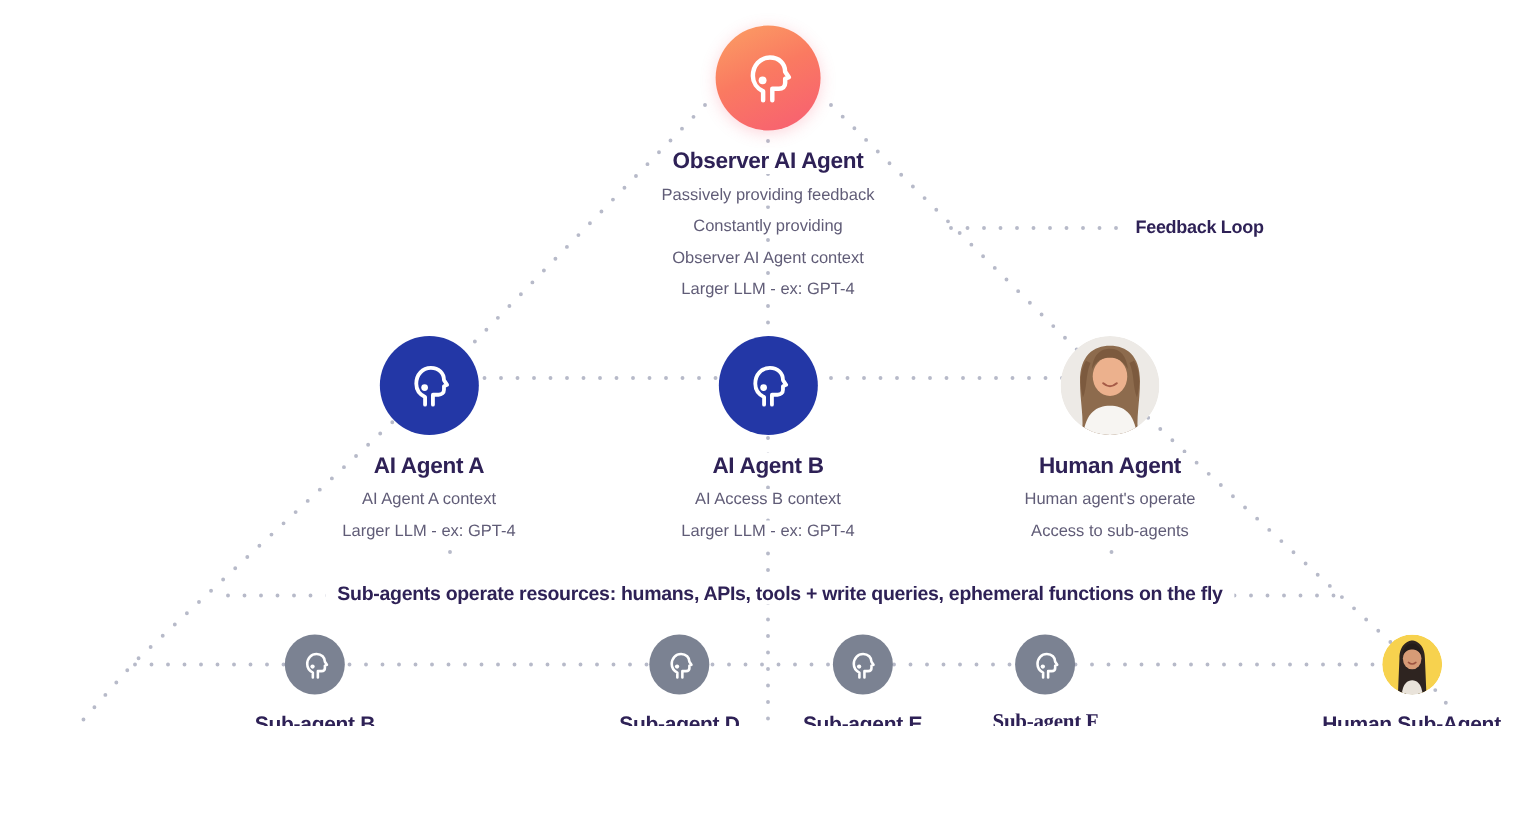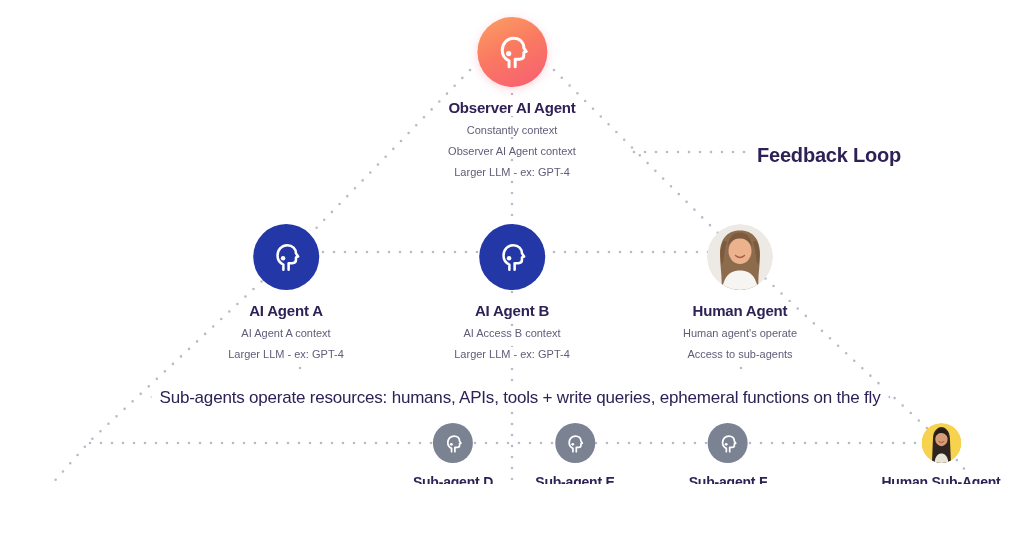--- a/index.html
+++ b/index.html
@@ -27,26 +27,26 @@
   .ctx span{
     display:inline-block;background:#fff;padding:0 3px;
     color:#605c77;font-size:11px;line-height:14px;white-space:nowrap;
   }
   .sub-label{
     display:inline-block;background:#fff;padding:0 3px;margin-top:11px;
     color:#2e2156;font-weight:bold;font-size:14px;letter-spacing:-0.2px;white-space:nowrap;
   }
   .feedback{
     position:absolute;left:757px;top:144px;
-    color:#2e2156;font-weight:bold;font-size:20px;letter-spacing:-0.2px;white-space:nowrap;
+    color:#2e2156;font-weight:bold;font-size:12px;letter-spacing:-0.2px;white-space:nowrap;
   }
   .note{
     position:absolute;left:520px;top:388px;transform:translateX(-50%);
     background:#fff;padding:0 8px;
-    color:#2e2156;font-weight:normal;font-size:17px;letter-spacing:-0.2px;white-space:nowrap;
+    color:#2e2156;font-weight:bold;font-size:13px;letter-spacing:-0.2px;white-space:nowrap;
   }
   .resources-row{
     position:absolute;left:16px;right:16px;top:510px;height:19px;
     display:flex;align-items:center;
   }
   .dia{
     width:12px;height:12px;flex:0 0 12px;box-sizing:border-box;
     border:1.6px solid #44405a;border-radius:2px;background:#fff;
     transform:rotate(45deg);
   }
@@ -80,21 +80,22 @@
   </svg>
 
   <div class="node" style="left:512px;top:17px;">
     <div class="circle top">
       <svg width="42" height="42" viewBox="0 0 24 24">
         <path d="M10.1 20.5 V17.1 C7.8 16 6.2 13.8 6.2 11.2 C6.2 7.1 9 4.2 12.7 4.2 C16.2 4.2 18.5 6.5 18.5 9.6 L19.9 11.7 L18.5 12.3 V13.9 C18.5 15.3 17.5 16.1 16.1 16.1 H13.6 V20.5" fill="none" stroke="#fff" stroke-width="1.7" stroke-linecap="round" stroke-linejoin="round"></path>
         <circle cx="9.9" cy="12.9" r="1.5" fill="#fff"></circle>
       </svg>
     </div>
     <span class="title">Observer AI Agent</span>
-    <span class="ctx"><span>Constantly context</span></span>
+    <span class="ctx"><span>Passively providing feedback</span></span>
+    <span class="ctx"><span>Constantly providing</span></span>
     <span class="ctx"><span>Observer AI Agent context</span></span>
     <span class="ctx"><span>Larger LLM - ex: GPT-4</span></span>
   </div>
 
   <div class="feedback">Feedback Loop</div>
 
   <div class="node" style="left:286px;top:224px;">
     <div class="circle blue">
       <svg width="36" height="36" viewBox="0 0 24 24">
         <path d="M10.1 20.5 V17.1 C7.8 16 6.2 13.8 6.2 11.2 C6.2 7.1 9 4.2 12.7 4.2 C16.2 4.2 18.5 6.5 18.5 9.6 L19.9 11.7 L18.5 12.3 V13.9 C18.5 15.3 17.5 16.1 16.1 16.1 H13.6 V20.5" fill="none" stroke="#fff" stroke-width="1.7" stroke-linecap="round" stroke-linejoin="round"></path>
@@ -139,20 +140,29 @@
       </svg>
     </div>
     <span class="title">Human Agent</span>
     <span class="ctx"><span>Human agent's operate</span></span>
     <span class="ctx"><span>Access to sub-agents</span></span>
   </div>
 
   <div class="note">Sub-agents operate resources: humans, APIs, tools + write queries, ephemeral functions on the fly</div>
 
 
+  <div class="node" style="left:210px;top:423px;">
+    <div class="circle gray">
+      <svg width="23" height="23" viewBox="0 0 24 24">
+        <path d="M10.1 20.5 V17.1 C7.8 16 6.2 13.8 6.2 11.2 C6.2 7.1 9 4.2 12.7 4.2 C16.2 4.2 18.5 6.5 18.5 9.6 L19.9 11.7 L18.5 12.3 V13.9 C18.5 15.3 17.5 16.1 16.1 16.1 H13.6 V20.5" fill="none" stroke="#fff" stroke-width="1.8" stroke-linecap="round" stroke-linejoin="round"></path>
+        <circle cx="9.9" cy="12.9" r="1.5" fill="#fff"></circle>
+      </svg>
+    </div>
+    <span class="sub-label">Sub-agent B</span>
+  </div>
 
 
   <div class="node" style="left:453px;top:423px;">
     <div class="circle gray">
       <svg width="23" height="23" viewBox="0 0 24 24">
         <path d="M10.1 20.5 V17.1 C7.8 16 6.2 13.8 6.2 11.2 C6.2 7.1 9 4.2 12.7 4.2 C16.2 4.2 18.5 6.5 18.5 9.6 L19.9 11.7 L18.5 12.3 V13.9 C18.5 15.3 17.5 16.1 16.1 16.1 H13.6 V20.5" fill="none" stroke="#fff" stroke-width="1.8" stroke-linecap="round" stroke-linejoin="round"></path>
         <circle cx="9.9" cy="12.9" r="1.5" fill="#fff"></circle>
       </svg>
     </div>
     <span class="sub-label">Sub-agent D</span>
@@ -161,21 +171,21 @@
   <div class="node" style="left:575px;top:423px;">
     <div class="circle gray">
       <svg width="23" height="23" viewBox="0 0 24 24">
         <path d="M10.1 20.5 V17.1 C7.8 16 6.2 13.8 6.2 11.2 C6.2 7.1 9 4.2 12.7 4.2 C16.2 4.2 18.5 6.5 18.5 9.6 L19.9 11.7 L18.5 12.3 V13.9 C18.5 15.3 17.5 16.1 16.1 16.1 H13.6 V20.5" fill="none" stroke="#fff" stroke-width="1.8" stroke-linecap="round" stroke-linejoin="round"></path>
         <circle cx="9.9" cy="12.9" r="1.5" fill="#fff"></circle>
       </svg>
     </div>
     <span class="sub-label">Sub-agent E</span>
   </div>
 
-  <div class="node" style="left:728px;top:423px;">
+  <div class="node" style="left:697px;top:423px;font-family:Liberation Serif, serif;">
     <div class="circle gray">
       <svg width="23" height="23" viewBox="0 0 24 24">
         <path d="M10.1 20.5 V17.1 C7.8 16 6.2 13.8 6.2 11.2 C6.2 7.1 9 4.2 12.7 4.2 C16.2 4.2 18.5 6.5 18.5 9.6 L19.9 11.7 L18.5 12.3 V13.9 C18.5 15.3 17.5 16.1 16.1 16.1 H13.6 V20.5" fill="none" stroke="#fff" stroke-width="1.8" stroke-linecap="round" stroke-linejoin="round"></path>
         <circle cx="9.9" cy="12.9" r="1.5" fill="#fff"></circle>
       </svg>
     </div>
     <span class="sub-label">Sub-agent F</span>
   </div>
 
 

